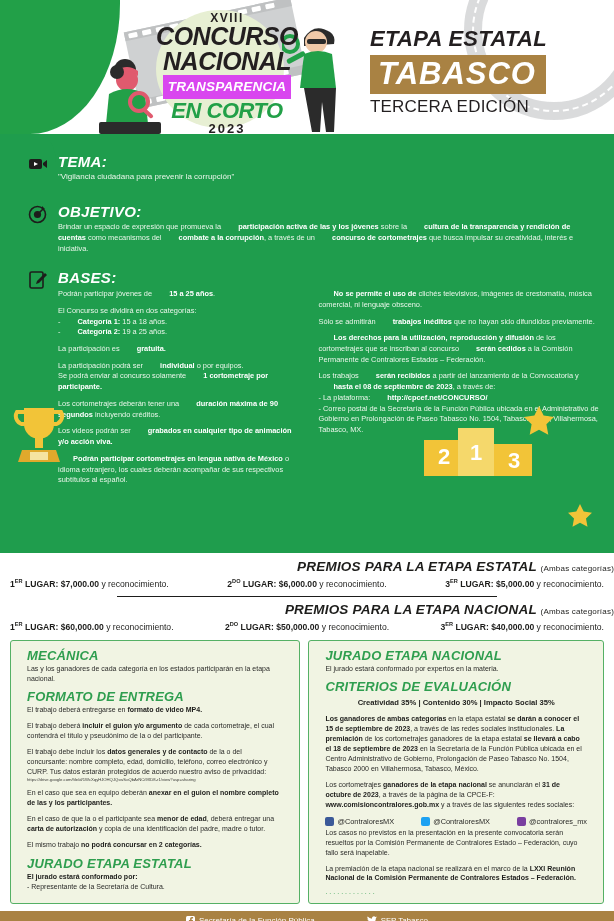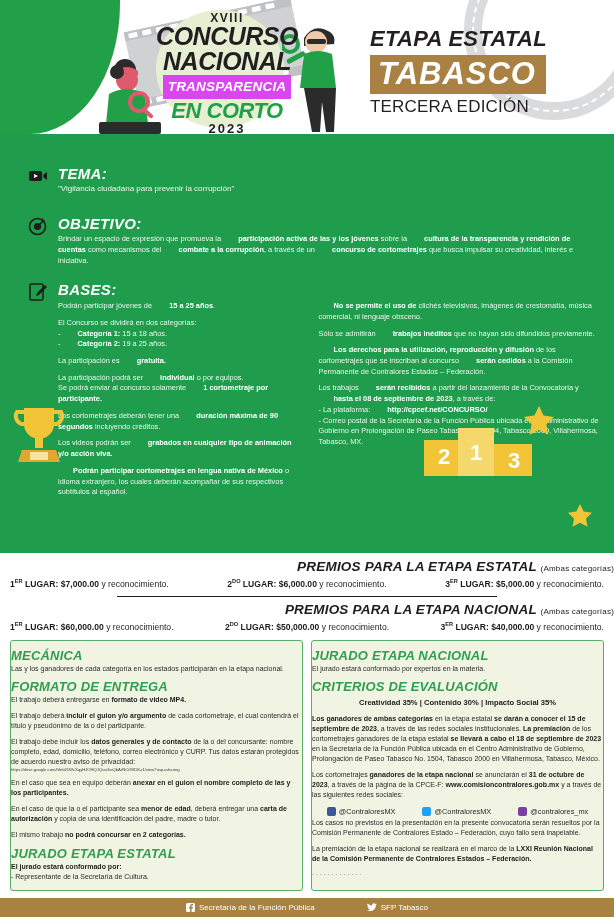--- a/index.html
+++ b/index.html
@@ -68,21 +68,21 @@
   }
   .etapa{ font-size:22px; font-weight:bold; color:#231f20; letter-spacing:.3px; font-style:italic;}
   .tabasco-band{
     background:#a98243; display:inline-block; padding:1px 10px 2px 8px; margin-top:3px;
   }
   .tabasco{ font-size:31px; font-weight:bold; color:#ffffff; letter-spacing:1px; font-style:italic;}
   .tercera{ font-size:17px; color:#231f20; margin-top:3px; letter-spacing:.2px;}
 
   
   .green-body{
-    position:relative; background:#1f9d4d; padding:18px 0 0 0;
+    position:relative; background:#1f9d4d; padding:6px 0 0 0;
     width:100%; height:419px; overflow:hidden;
   }
   .green-body:before{
     content:""; position:absolute; left:0; top:-12px; width:56px; height:60px;
     background:#1f9d4d; border-top-right-radius:40px;
   }
   .sec{ position:relative; padding-left:58px; padding-right:16px; }
   .sec-title{
     color:#ffffff; font-weight:bold; font-size:15px; letter-spacing:.3px;
     font-style:italic; line-height:1.05;
@@ -116,21 +116,21 @@
     font-size:8.6px; color:#1d1d1b;
   }
   .prize-row b{ font-weight:bold; }
   .prize-row sup{ font-size:5.6px; }
   .rule{ width:380px; height:1.6px; background:#1d1d1b; margin:7px auto 5px; }
 
   
   .panels{ display:flex; gap:8px; padding:4px 10px 0; background:#ffffff; }
   .panel{
     flex:1; background:#f1f4e3; border:1.6px solid #55b065;
-    border-radius:3px; padding:7px 0 8px; position:relative;
+    border-radius:3px; padding:7px 16px 8px; position:relative;
   }
   .p-title{
     color:#2f9e4f; font-weight:bold; font-style:italic; font-size:13px;
     letter-spacing:.2px; margin-bottom:1px;
   }
   .p-txt{ font-size:7px; line-height:1.42; color:#2a2a28; }
   .p-txt b{ font-weight:bold; color:#1d1d1b; }
   .p-gap{ margin-top:6px; }
   .p-url{ font-size:4.2px; color:#3a3a38; word-break:break-all; line-height:1.3; }
   .crit{

